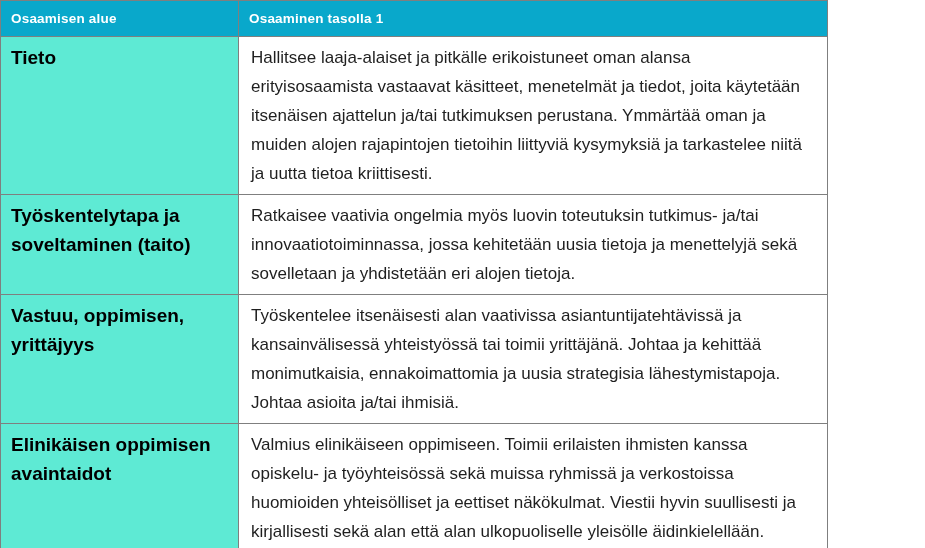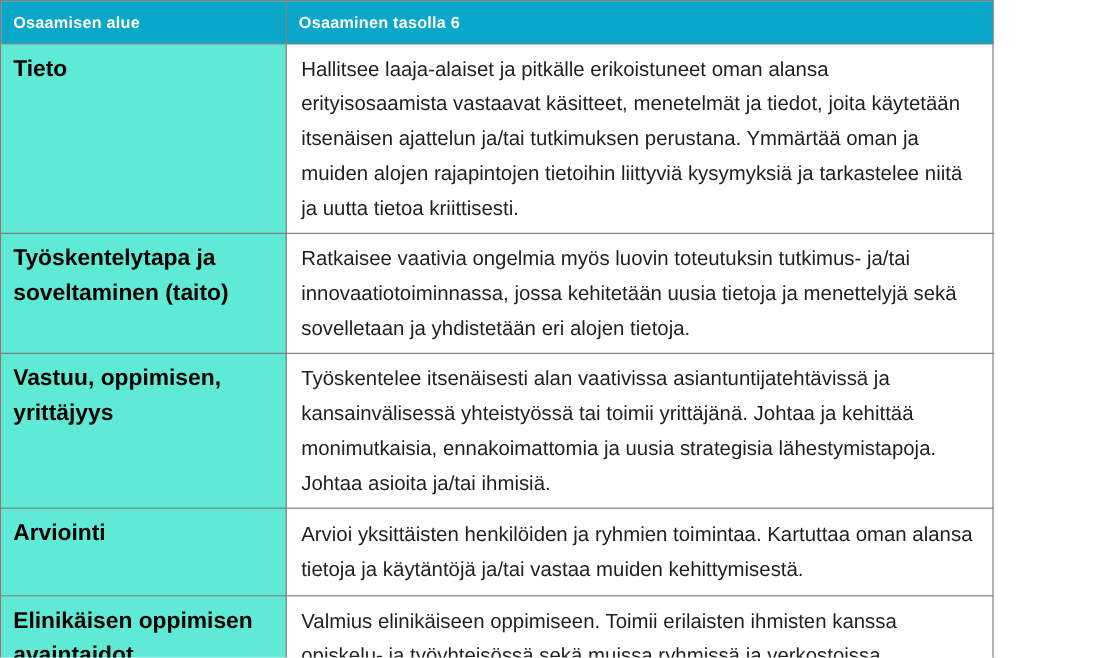--- a/index.html
+++ b/index.html
@@ -61,36 +61,32 @@
 <body>
 
 <table class="competence">
   <colgroup>
     <col style="width:238px">
     <col>
   </colgroup>
   <tbody>
       <tr class="r-header">
     <th class="hdr">Osaamisen alue</th>
-    <th class="hdr">Osaaminen tasolla 6</th>
+    <th class="hdr">Osaaminen tasolla 1</th>
   </tr>
   <tr class="r0">
     <td class="area">Tieto</td>
     <td class="desc">Hallitsee laaja-alaiset ja pitkälle erikoistuneet oman alansa erityisosaamista vastaavat käsitteet, menetelmät ja tiedot, joita käytetään itsenäisen ajattelun ja/tai tutkimuksen perustana. Ymmärtää oman ja muiden alojen rajapintojen tietoihin liittyviä kysymyksiä ja tarkastelee niitä ja uutta tietoa kriittisesti.</td>
   </tr>
   <tr class="r1">
     <td class="area">Työskentelytapa ja soveltaminen (taito)</td>
     <td class="desc">Ratkaisee vaativia ongelmia myös luovin toteutuksin tutkimus- ja/tai innovaatiotoiminnassa, jossa kehitetään uusia tietoja ja menettelyjä sekä sovelletaan ja yhdistetään eri alojen tietoja.</td>
   </tr>
   <tr class="r2">
     <td class="area">Vastuu, oppimisen, yrittäjyys</td>
     <td class="desc">Työskentelee itsenäisesti alan vaativissa asiantuntijatehtävissä ja kansainvälisessä yhteistyössä tai toimii yrittäjänä. Johtaa ja kehittää monimutkaisia, ennakoimattomia ja uusia strategisia lähestymistapoja. Johtaa asioita ja/tai ihmisiä.</td>
   </tr>
-  <tr class="r3">
-    <td class="area">Arviointi</td>
-    <td class="desc">Arvioi yksittäisten henkilöiden ja ryhmien toimintaa. Kartuttaa oman alansa tietoja ja käytäntöjä ja/tai vastaa muiden kehittymisestä.</td>
-  </tr>
   <tr class="r4">
     <td class="area">Elinikäisen oppimisen avaintaidot</td>
     <td class="desc">Valmius elinikäiseen oppimiseen. Toimii erilaisten ihmisten kanssa opiskelu- ja työyhteisössä sekä muissa ryhmissä ja verkostoissa huomioiden yhteisölliset ja eettiset näkökulmat. Viestii hyvin suullisesti ja kirjallisesti sekä alan että alan ulkopuoliselle yleisölle äidinkielellään. Viestii ja on vuorovaikutuksessa toisella kotimaisella kielellä sekä kykenee vaativaan kansainväliseen viestintään ja vuorovaikutukseen omalla alallaan ainakin yhdellä vieraalla kielellä</td>
   </tr>
 </tbody>
   </table>
 
 </body></html>

